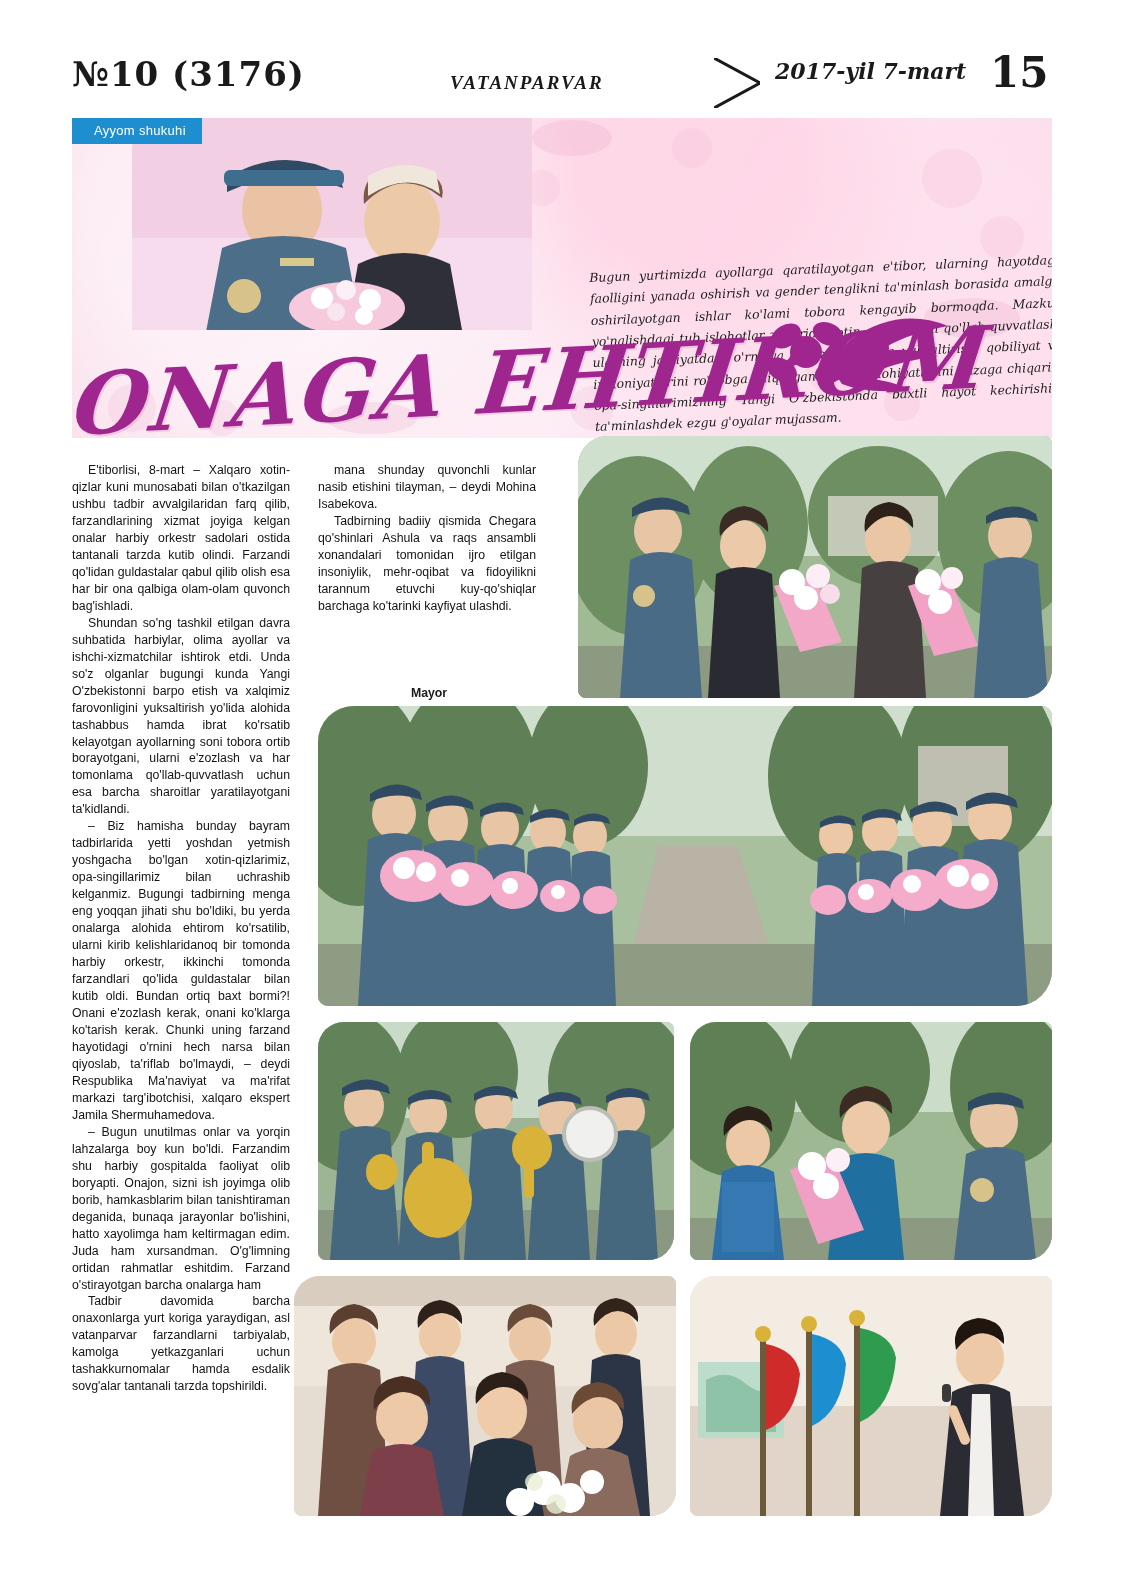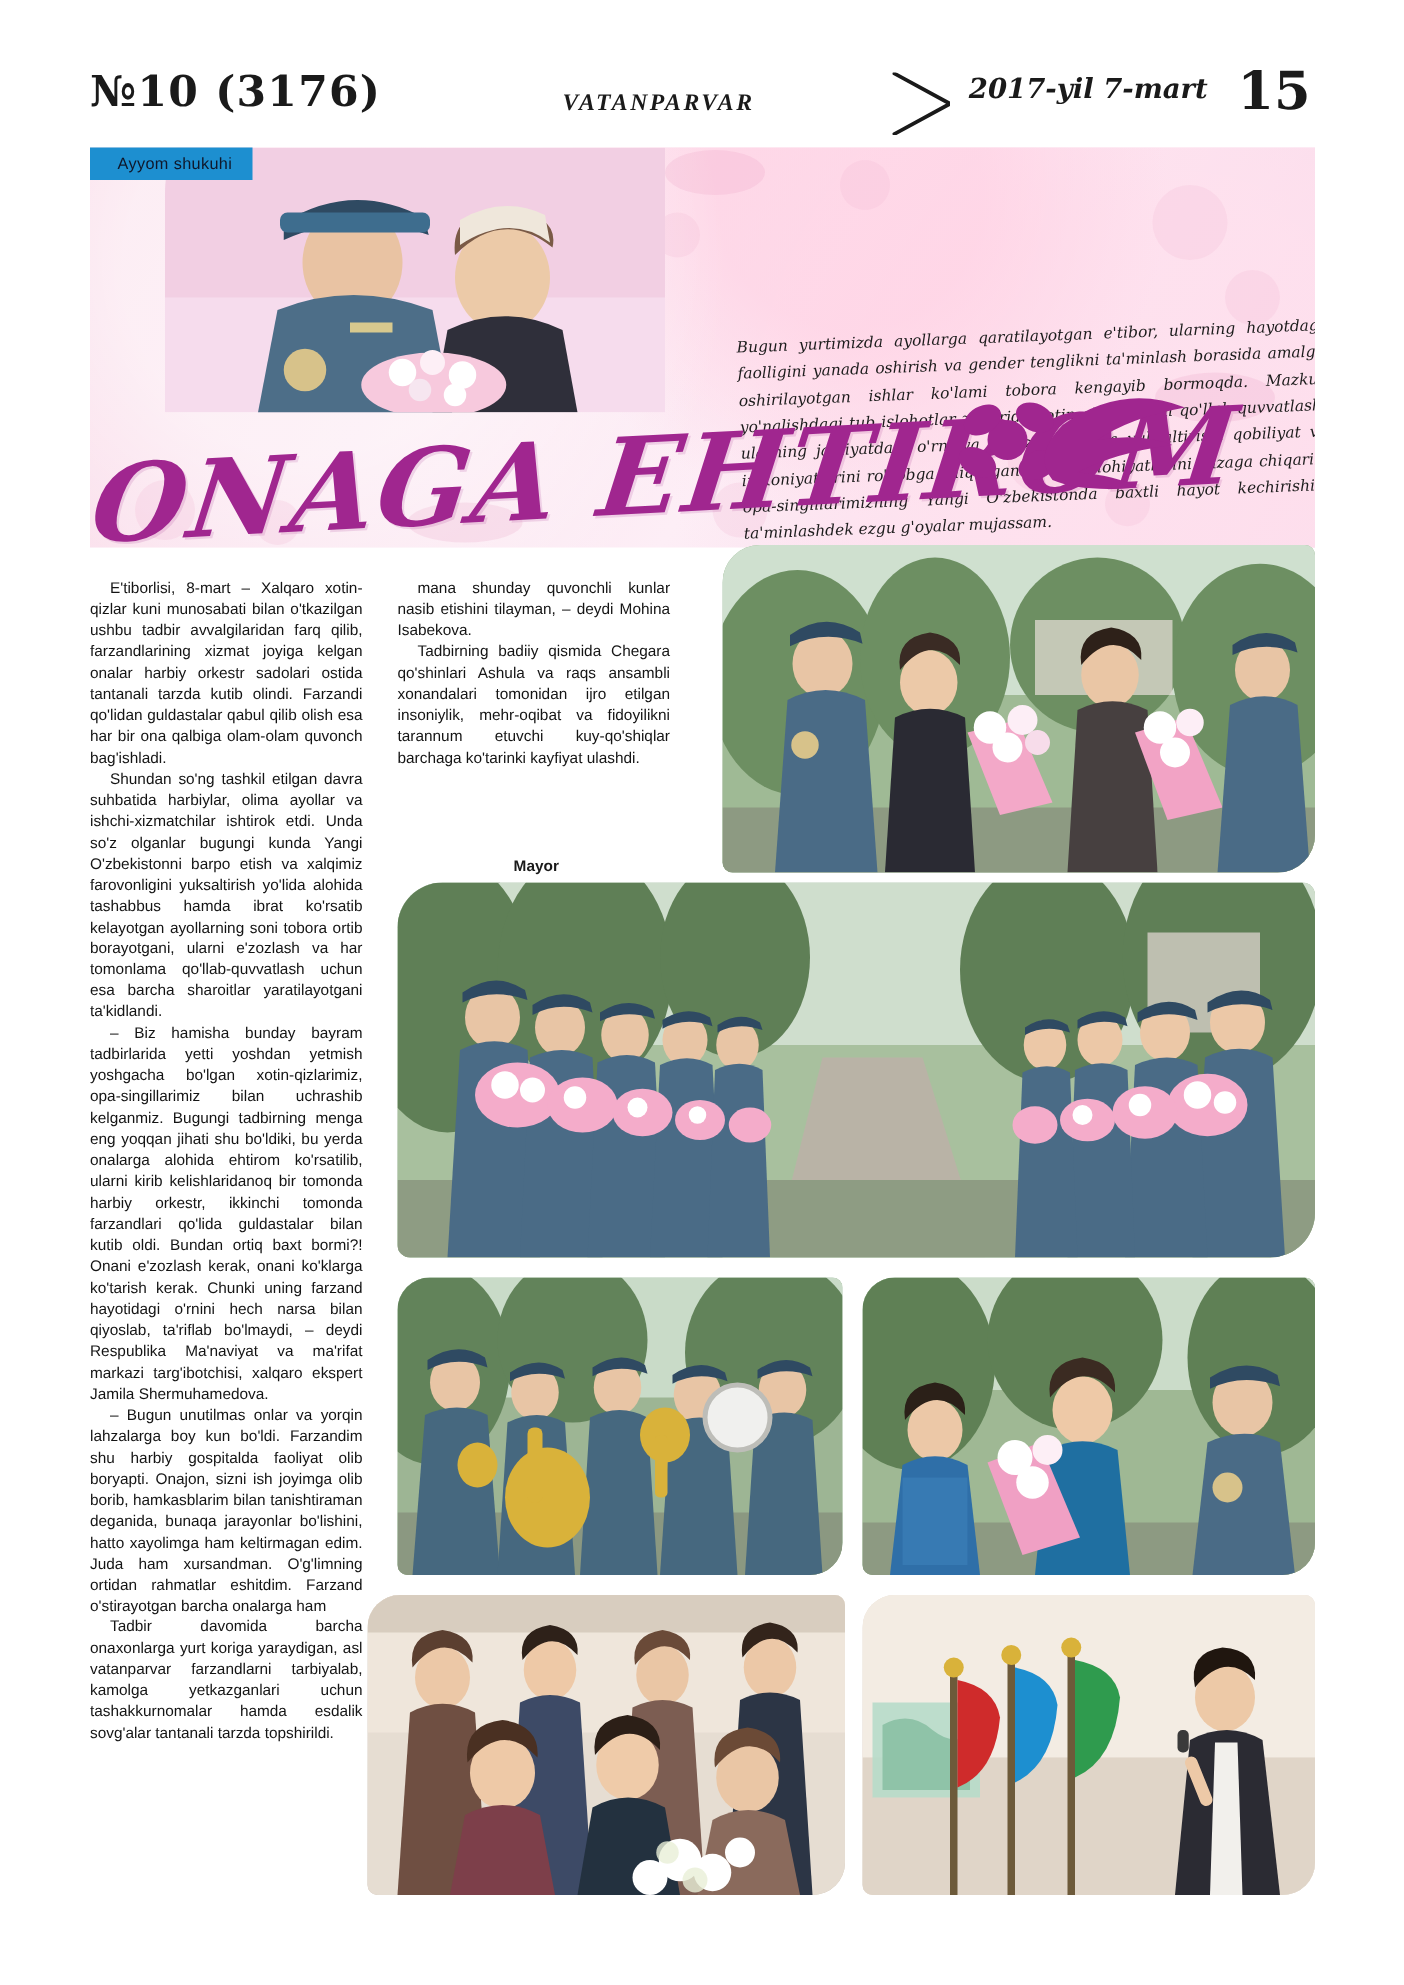--- a/index.html
+++ b/index.html
@@ -55,21 +55,21 @@
     background:
       radial-gradient(circle at 18% 30%, rgba(255,255,255,.55) 0 18%, rgba(255,255,255,0) 40%),
       radial-gradient(circle at 62% 12%, rgba(255,210,228,.75) 0 16%, rgba(255,210,228,0) 38%),
       radial-gradient(circle at 88% 70%, rgba(255,225,238,.8) 0 20%, rgba(255,225,238,0) 45%),
       linear-gradient(120deg,#f9d7e6 0%,#fbe3ef 30%,#fdeef6 55%,#f7d4e7 100%);
     overflow:hidden;
   }
   .hero-flowers{position:absolute;inset:0;opacity:.5;}
   .tag{
     position:absolute;left:72px;top:118px;
-    background:#1d8fd0;color:#0f172a;
+    background:#1d8fd0;color:#ffffff;
     font-family:"Liberation Sans", sans-serif;
     font-size:13px;padding:5px 16px 6px 22px;
     letter-spacing:.3px;
     z-index:6;
   }
   .quote{
     position:absolute;left:520px;top:140px;width:470px;
     font-family:"DejaVu Serif", serif;
     font-style:italic;font-size:12.4px;line-height:1.72;
     color:#1c1c1c;

